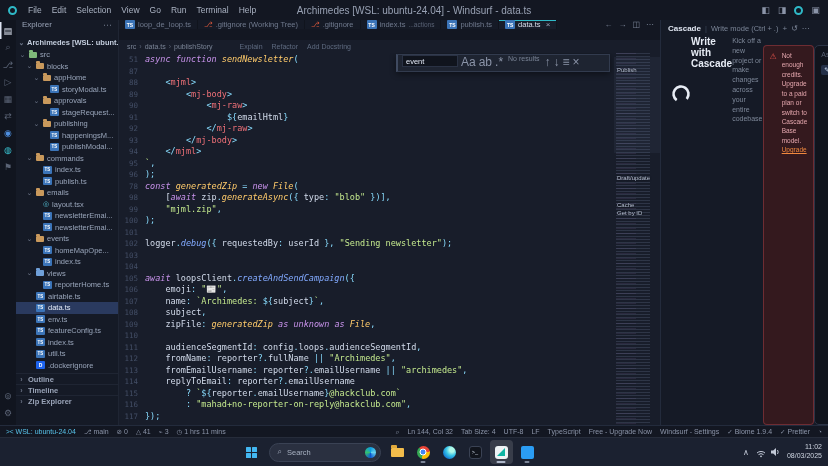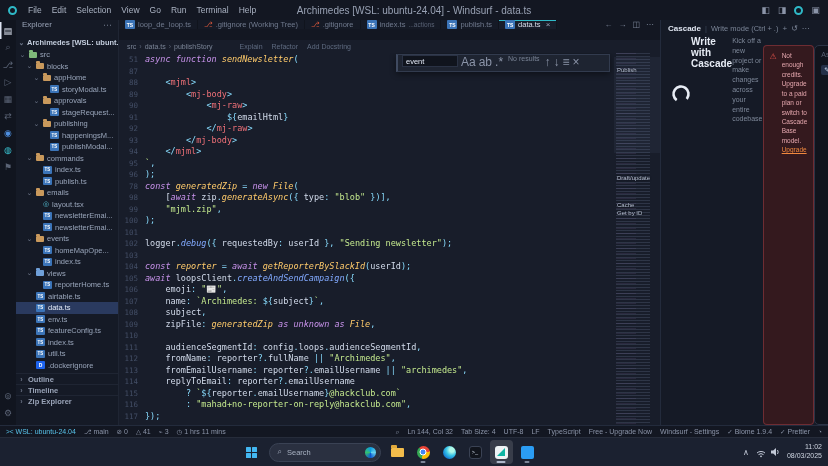--- a/index.html
+++ b/index.html
@@ -420,21 +420,21 @@
             <div class="cl" data-name="code-line"><span class="ln" data-name="line-number">94</span><span class="ct"><span class="tk-n">    </span><span class="tk-p">&lt;/</span><span class="tk-t">mjml</span><span class="tk-p">&gt;</span></span></div>
             <div class="cl" data-name="code-line"><span class="ln" data-name="line-number">95</span><span class="ct"><span class="tk-s">`</span><span class="tk-p">,</span></span></div>
             <div class="cl" data-name="code-line"><span class="ln" data-name="line-number">96</span><span class="ct"><span class="tk-p">);</span></span></div>
             <div class="cl" data-name="code-line"><span class="ln" data-name="line-number">78</span><span class="ct"><span class="tk-k">const </span><span class="tk-f">generatedZip</span><span class="tk-p"> = </span><span class="tk-k">new </span><span class="tk-f">File</span><span class="tk-p">(</span></span></div>
             <div class="cl" data-name="code-line"><span class="ln" data-name="line-number">98</span><span class="ct"><span class="tk-n">    [</span><span class="tk-k">await </span><span class="tk-n">zip</span><span class="tk-p">.</span><span class="tk-f">generateAsync</span><span class="tk-p">({ </span><span class="tk-n">type</span><span class="tk-p">: </span><span class="tk-s">"blob"</span><span class="tk-p"> })],</span></span></div>
             <div class="cl" data-name="code-line"><span class="ln" data-name="line-number">99</span><span class="ct"><span class="tk-n">    </span><span class="tk-s">"mjml.zip"</span><span class="tk-p">,</span></span></div>
             <div class="cl" data-name="code-line"><span class="ln" data-name="line-number">100</span><span class="ct"><span class="tk-p">);</span></span></div>
             <div class="cl" data-name="code-line"><span class="ln" data-name="line-number">101</span><span class="ct"></span></div>
             <div class="cl" data-name="code-line"><span class="ln" data-name="line-number">102</span><span class="ct"><span class="tk-n">logger</span><span class="tk-p">.</span><span class="tk-fb">debug</span><span class="tk-p">({ </span><span class="tk-n">requestedBy</span><span class="tk-p">: </span><span class="tk-n">userId</span><span class="tk-p"> }, </span><span class="tk-s">"Sending newsletter"</span><span class="tk-p">);</span></span></div>
             <div class="cl" data-name="code-line"><span class="ln" data-name="line-number">103</span><span class="ct"></span></div>
-            <div class="cl" data-name="code-line"><span class="ln" data-name="line-number">104</span><span class="ct"><span class="tk-k">const </span><span class="tk-f">reporter</span><span class="tk-p"> = </span><span class="tk-k">await </span><span class="tk-f">getReporterBySlackId</span><span class="tk-p">(</span><span class="tk-n">userId</span><span class="tk-p">);</span></span></div>
+            <div class="cl" data-name="code-line"><span class="ln" data-name="line-number">104</span></div>
             <div class="cl" data-name="code-line"><span class="ln" data-name="line-number">105</span><span class="ct"><span class="tk-k">await </span><span class="tk-n">loopsClient</span><span class="tk-p">.</span><span class="tk-fb">createAndSendCampaign</span><span class="tk-p">({</span></span></div>
             <div class="cl" data-name="code-line"><span class="ln" data-name="line-number">106</span><span class="ct"><span class="tk-n">    emoji</span><span class="tk-p">: </span><span class="tk-s">"📰"</span><span class="tk-p">,</span></span></div>
             <div class="cl" data-name="code-line"><span class="ln" data-name="line-number">107</span><span class="ct"><span class="tk-n">    name</span><span class="tk-p">: </span><span class="tk-s">`Archimedes: </span><span class="tk-p">${</span><span class="tk-n">subject</span><span class="tk-p">}</span><span class="tk-s">`</span><span class="tk-p">,</span></span></div>
             <div class="cl" data-name="code-line"><span class="ln" data-name="line-number">108</span><span class="ct"><span class="tk-n">    subject</span><span class="tk-p">,</span></span></div>
             <div class="cl" data-name="code-line"><span class="ln" data-name="line-number">109</span><span class="ct"><span class="tk-n">    zipFile</span><span class="tk-p">: </span><span class="tk-f">generatedZip</span><span class="tk-k"> as unknown as </span><span class="tk-f">File</span><span class="tk-p">,</span></span></div>
             <div class="cl" data-name="code-line"><span class="ln" data-name="line-number">110</span></div>
             <div class="cl" data-name="code-line"><span class="ln" data-name="line-number">111</span><span class="ct"><span class="tk-n">    audienceSegmentId</span><span class="tk-p">: </span><span class="tk-n">config</span><span class="tk-p">.</span><span class="tk-n">loops</span><span class="tk-p">.</span><span class="tk-n">audienceSegmentId</span><span class="tk-p">,</span></span></div>
             <div class="cl" data-name="code-line"><span class="ln" data-name="line-number">112</span><span class="ct"><span class="tk-n">    fromName</span><span class="tk-p">: </span><span class="tk-n">reporter</span><span class="tk-p">?.</span><span class="tk-n">fullName</span><span class="tk-p"> || </span><span class="tk-s">"Archimedes"</span><span class="tk-p">,</span></span></div>
             <div class="cl" data-name="code-line"><span class="ln" data-name="line-number">113</span><span class="ct"><span class="tk-n">    fromEmailUsername</span><span class="tk-p">: </span><span class="tk-n">reporter</span><span class="tk-p">?.</span><span class="tk-n">emailUsername</span><span class="tk-p"> || </span><span class="tk-s">"archimedes"</span><span class="tk-p">,</span></span></div>
             <div class="cl" data-name="code-line"><span class="ln" data-name="line-number">114</span><span class="ct"><span class="tk-n">    replyToEmail</span><span class="tk-p">: </span><span class="tk-n">reporter</span><span class="tk-p">?.</span><span class="tk-n">emailUsername</span></span></div>

